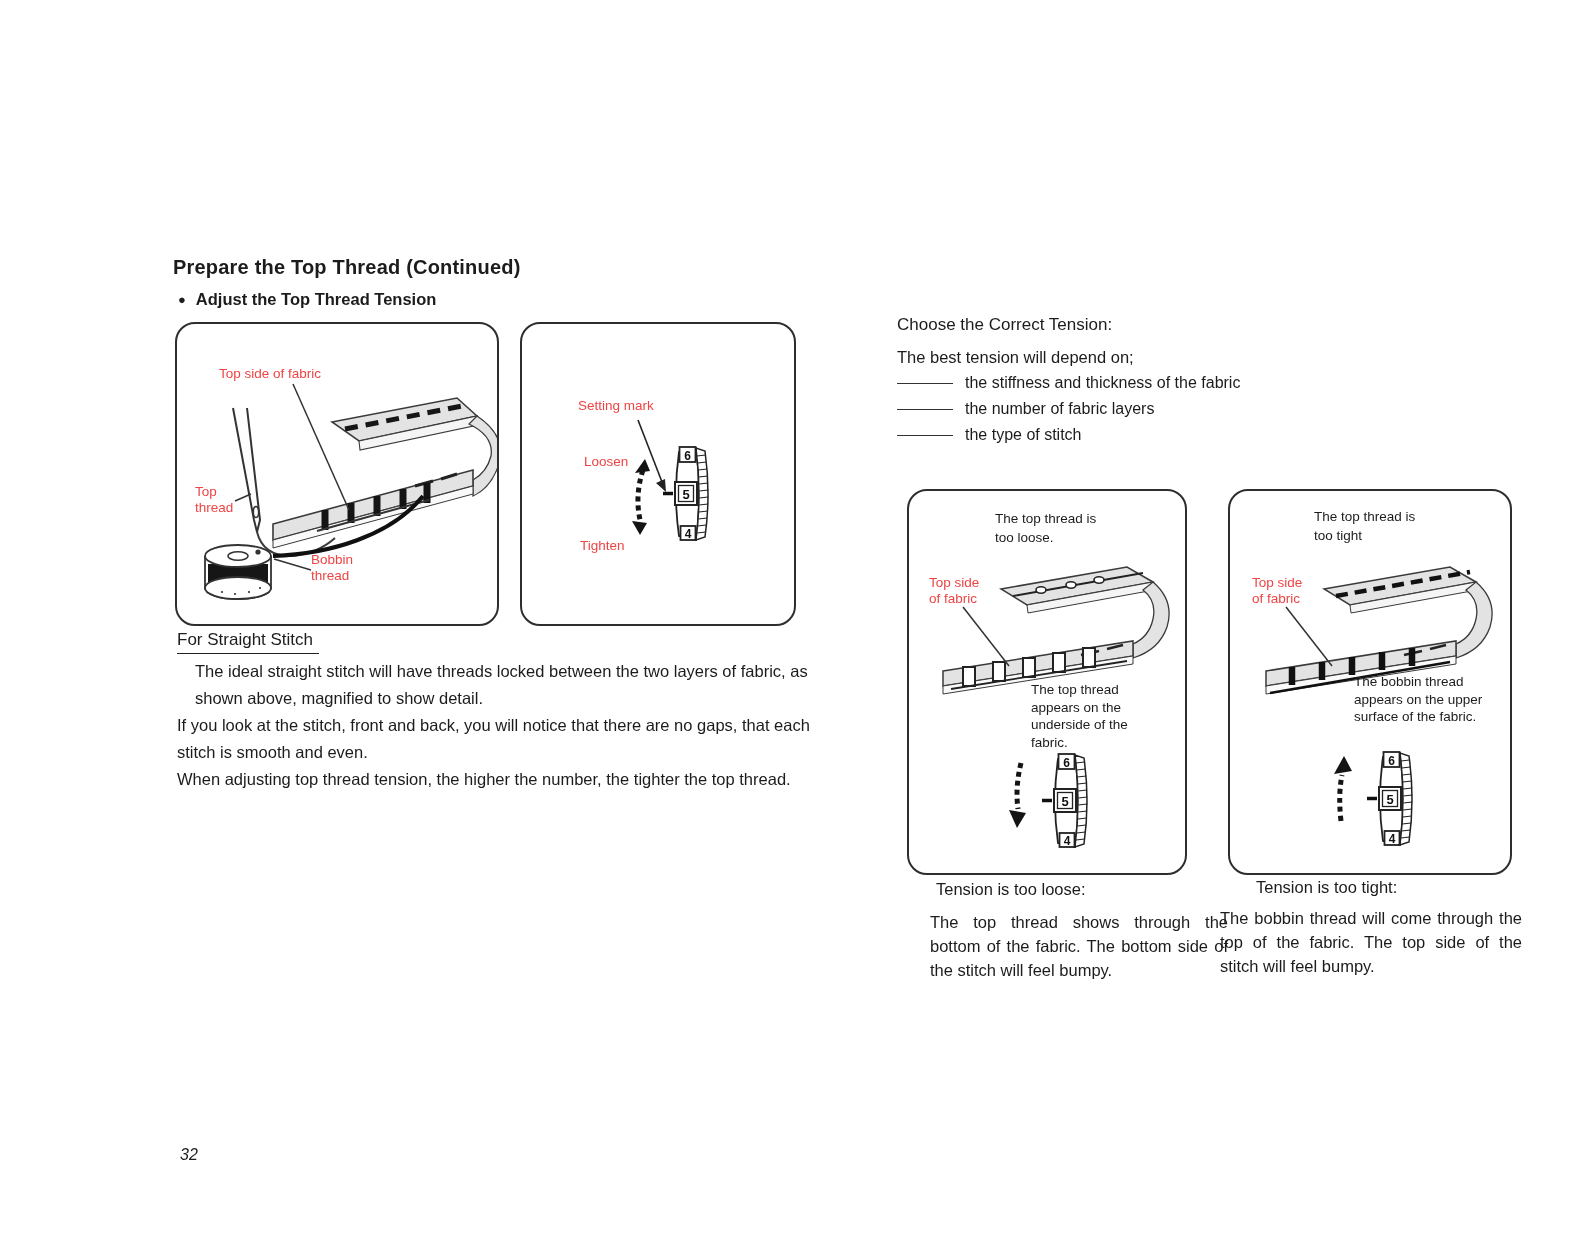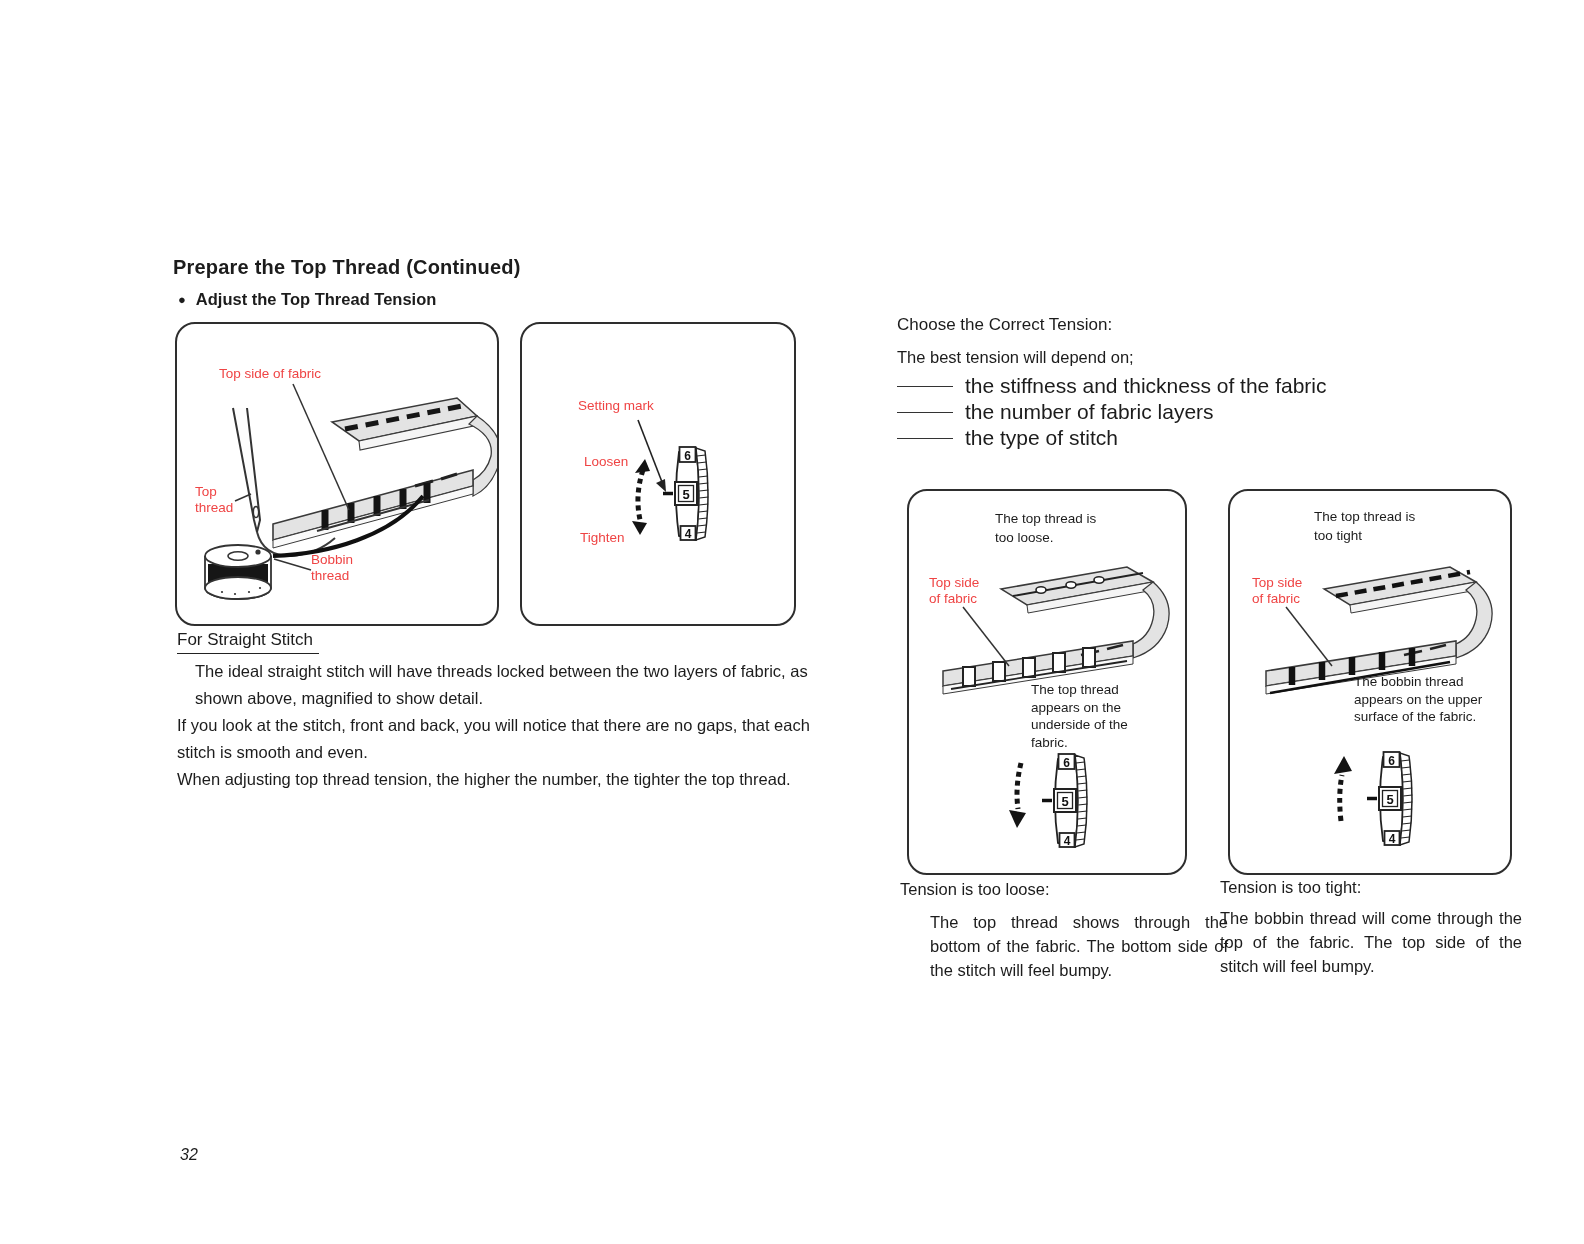--- a/index.html
+++ b/index.html
@@ -13,23 +13,23 @@
   .pg-title{font-size:20px;font-weight:bold;letter-spacing:.2px;}
   .bullet-row{font-size:16.5px;font-weight:bold;display:flex;align-items:center;gap:10px;}
   .bullet-dot{font-size:13px;line-height:1;}
   .frame{
     position:absolute;border:2px solid #2e2e2e;border-radius:20px;background:#fff;
   }
   .lbl{font-size:13.5px;line-height:16px;color:#ef4444;}
   .body-text{font-size:16.5px;line-height:27px;}
   .sec-head{font-size:17px;}
   .underlined{display:inline-block;border-bottom:1.6px solid #222;padding:0 6px 3px 0;}
-  .dash-item{display:flex;align-items:center;gap:12px;font-size:21px;}
+  .dash-item{display:flex;align-items:center;gap:12px;font-size:16px;}
   .dash-line{display:inline-block;width:56px;height:0;border-top:1.8px solid #333;}
-  .result-head{font-size:16.5px;}
+  .result-head{font-size:16.5px;margin-left:36px;}
   .result-body{font-size:16.5px;line-height:24px;text-align:justify;}
   .note{font-size:13.5px;line-height:17.5px;}
   .cap{font-size:13.5px;line-height:19px;}
   svg{display:block;}
   .pagenum{font-size:16px;font-style:italic;}
 </style>
 </head>
 <body>
 
 <div class="abs pg-title" style="left:173px;top:256px;">Prepare the Top Thread (Continued)</div>
@@ -86,21 +86,21 @@
   <div class="abs lbl" style="left:134px;top:228px;width:58px;">Bobbin thread</div>
 </div>
 
 <div class="frame" style="left:520px;top:322px;width:272px;height:300px;">
   <svg class="abs" style="left:0;top:0;" width="272" height="300" viewBox="0 0 272 300">
     <line x1="116" y1="96" x2="140" y2="158" stroke="#222" stroke-width="1.6"></line>
     <polygon points="144,168 134,159 143,155" fill="#222"></polygon>
   </svg>
   <div class="abs lbl" style="left:56px;top:74px;">Setting mark</div>
   <div class="abs lbl" style="left:62px;top:130px;">Loosen</div>
-  <div class="abs lbl" style="left:58px;top:206px;">Tighten</div>
+  <div class="abs lbl" style="left:58px;top:214px;">Tighten</div>
   <svg class="abs" style="left:104px;top:134px;" width="34" height="78" viewBox="0 0 34 78">
     <path d="M17,12 Q8,39 15,66" stroke="#141414" stroke-width="5" stroke-dasharray="5,4" fill="none"></path>
     <polygon points="19,1 9,15 24,13" fill="#141414"></polygon>
     <polygon points="14,77 6,63 21,65" fill="#141414"></polygon>
   </svg>
   <svg class="abs" style="left:140px;top:122px;" width="50" height="96" viewBox="0 0 50 96">
     <path d="M17,6 Q11,48 17,90 L34,94 Q40,48 34,2 Z" fill="#fff" stroke="#222" stroke-width="1.8"></path>
     <path d="M34,2 Q40,48 34,94 L43,91 Q49,48 43,5 Z" fill="#fff" stroke="#222" stroke-width="1.5"></path>
     <line x1="35" y1="10" x2="43.5" y2="9" stroke="#222" stroke-width="1.2"></line>
     <line x1="35.7" y1="17" x2="44.4" y2="16" stroke="#222" stroke-width="1.2"></line>

